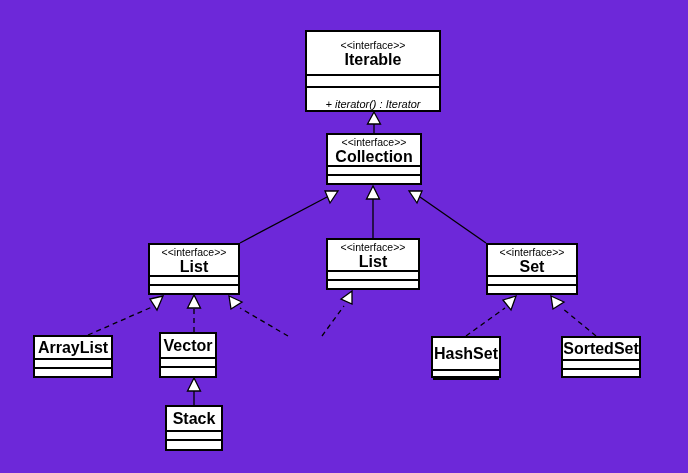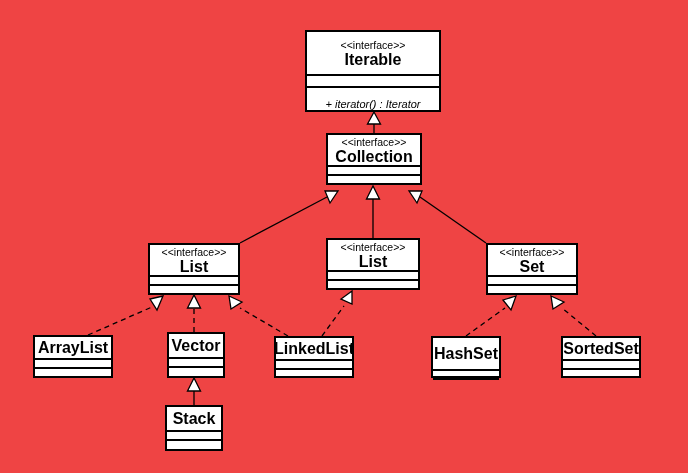--- a/index.html
+++ b/index.html
@@ -5,21 +5,21 @@
 <style>
   html, body {
     margin: 0;
     padding: 0;
     background: #ffffff;
   }
   #canvas {
     position: relative;
     width: 688px;
     height: 473px;
-    background: #ef4444;
+    background: #6d28d9;
     overflow: hidden;
     font-family: "Liberation Sans", sans-serif;
   }
   #edge-layer {
     position: absolute;
     left: 0;
     top: 0;
     width: 688px;
     height: 473px;
     pointer-events: none;
@@ -189,35 +189,28 @@
   </div>
 
   <div class="uml-box" style="left:33px; top:335px; width:80px; height:43px;">
     <div class="compartment-name" style="height:23px;">
       <span class="classname">ArrayList</span>
     </div>
     <div class="compartment-attrs" style="height:9px;"></div>
     <div class="compartment-ops"></div>
   </div>
 
-  <div class="uml-box" style="left:167px; top:332px; width:58px; height:46px;">
+  <div class="uml-box" style="left:159px; top:332px; width:58px; height:46px;">
     <div class="compartment-name" style="height:25px;">
       <span class="classname">Vector</span>
     </div>
     <div class="compartment-attrs" style="height:9px;"></div>
     <div class="compartment-ops"></div>
   </div>
 
-  <div class="uml-box" style="left:274px; top:336px; width:80px; height:42px;">
-    <div class="compartment-name" style="height:23px;">
-      <span class="classname">LinkedList</span>
-    </div>
-    <div class="compartment-attrs" style="height:9px;"></div>
-    <div class="compartment-ops"></div>
-  </div>
 
   <div class="uml-box" style="left:431px; top:336px; width:70px; height:42px;">
     <div class="compartment-name" style="height:33px;">
       <span class="classname">HashSet</span>
     </div>
     <div class="compartment-attrs" style="height:9px;"></div>
     <div class="compartment-ops"></div>
   </div>
 
   <div class="uml-box" style="left:561px; top:336px; width:80px; height:42px;">

